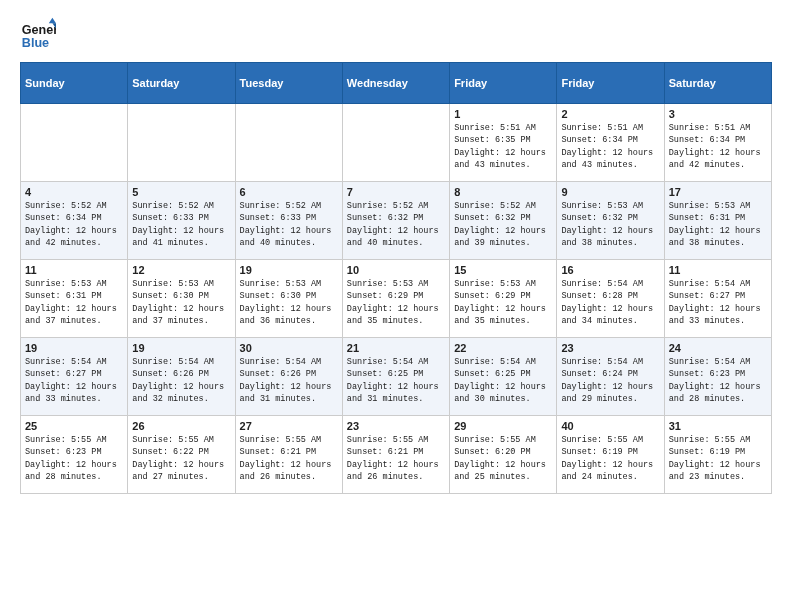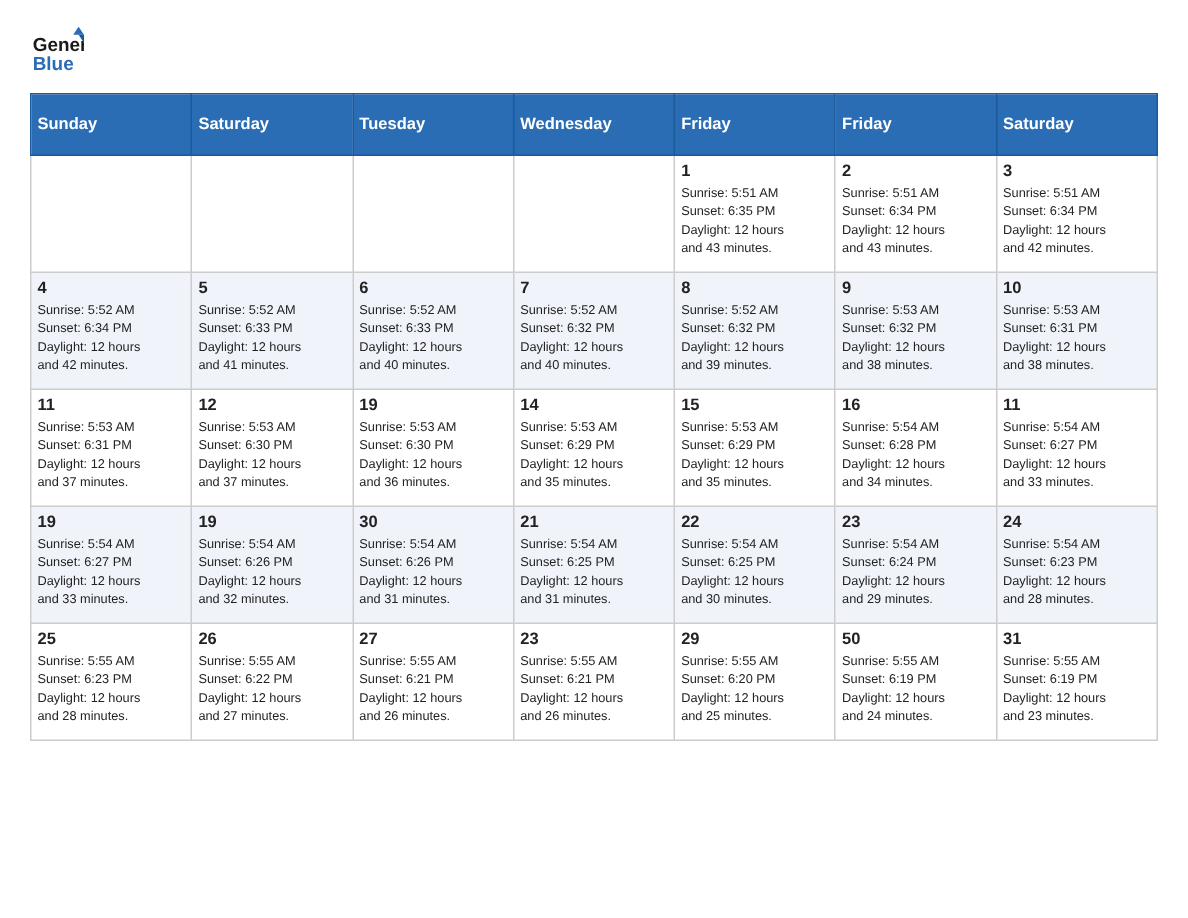--- a/index.html
+++ b/index.html
@@ -72,20 +72,21 @@
       background-color: #fff;
     }
     .day-num {
       font-size: 11px;
       font-weight: bold;
       display: block;
       margin-bottom: 2px;
     }
     .day-info {
       line-height: 1.45;
+      font-family: Liberation Mono, monospace;
     }
     td.empty {
       background-color: #fff;
     }
   </style>
 </head>
 <body>
 
 <div class="page">
   <div class="header">
@@ -157,39 +158,39 @@
           </td>
           <td>
             <span class="day-num">8</span>
             <div class="day-info">Sunrise: 5:52 AM<br>Sunset: 6:32 PM<br>Daylight: 12 hours<br>and 39 minutes.</div>
           </td>
           <td>
             <span class="day-num">9</span>
             <div class="day-info">Sunrise: 5:53 AM<br>Sunset: 6:32 PM<br>Daylight: 12 hours<br>and 38 minutes.</div>
           </td>
           <td>
-            <span class="day-num">10</span>
+            <span class="day-num">17</span>
             <div class="day-info">Sunrise: 5:53 AM<br>Sunset: 6:31 PM<br>Daylight: 12 hours<br>and 38 minutes.</div>
           </td>
         </tr>
         <tr>
           <td>
             <span class="day-num">11</span>
             <div class="day-info">Sunrise: 5:53 AM<br>Sunset: 6:31 PM<br>Daylight: 12 hours<br>and 37 minutes.</div>
           </td>
           <td>
             <span class="day-num">12</span>
             <div class="day-info">Sunrise: 5:53 AM<br>Sunset: 6:30 PM<br>Daylight: 12 hours<br>and 37 minutes.</div>
           </td>
           <td>
             <span class="day-num">19</span>
             <div class="day-info">Sunrise: 5:53 AM<br>Sunset: 6:30 PM<br>Daylight: 12 hours<br>and 36 minutes.</div>
           </td>
           <td>
-            <span class="day-num">14</span>
+            <span class="day-num">10</span>
             <div class="day-info">Sunrise: 5:53 AM<br>Sunset: 6:29 PM<br>Daylight: 12 hours<br>and 35 minutes.</div>
           </td>
           <td>
             <span class="day-num">15</span>
             <div class="day-info">Sunrise: 5:53 AM<br>Sunset: 6:29 PM<br>Daylight: 12 hours<br>and 35 minutes.</div>
           </td>
           <td>
             <span class="day-num">16</span>
             <div class="day-info">Sunrise: 5:54 AM<br>Sunset: 6:28 PM<br>Daylight: 12 hours<br>and 34 minutes.</div>
           </td>
@@ -243,21 +244,21 @@
           </td>
           <td>
             <span class="day-num">23</span>
             <div class="day-info">Sunrise: 5:55 AM<br>Sunset: 6:21 PM<br>Daylight: 12 hours<br>and 26 minutes.</div>
           </td>
           <td>
             <span class="day-num">29</span>
             <div class="day-info">Sunrise: 5:55 AM<br>Sunset: 6:20 PM<br>Daylight: 12 hours<br>and 25 minutes.</div>
           </td>
           <td>
-            <span class="day-num">50</span>
+            <span class="day-num">40</span>
             <div class="day-info">Sunrise: 5:55 AM<br>Sunset: 6:19 PM<br>Daylight: 12 hours<br>and 24 minutes.</div>
           </td>
           <td>
             <span class="day-num">31</span>
             <div class="day-info">Sunrise: 5:55 AM<br>Sunset: 6:19 PM<br>Daylight: 12 hours<br>and 23 minutes.</div>
           </td>
         </tr>
       </tbody>
   </table>
 </div>

